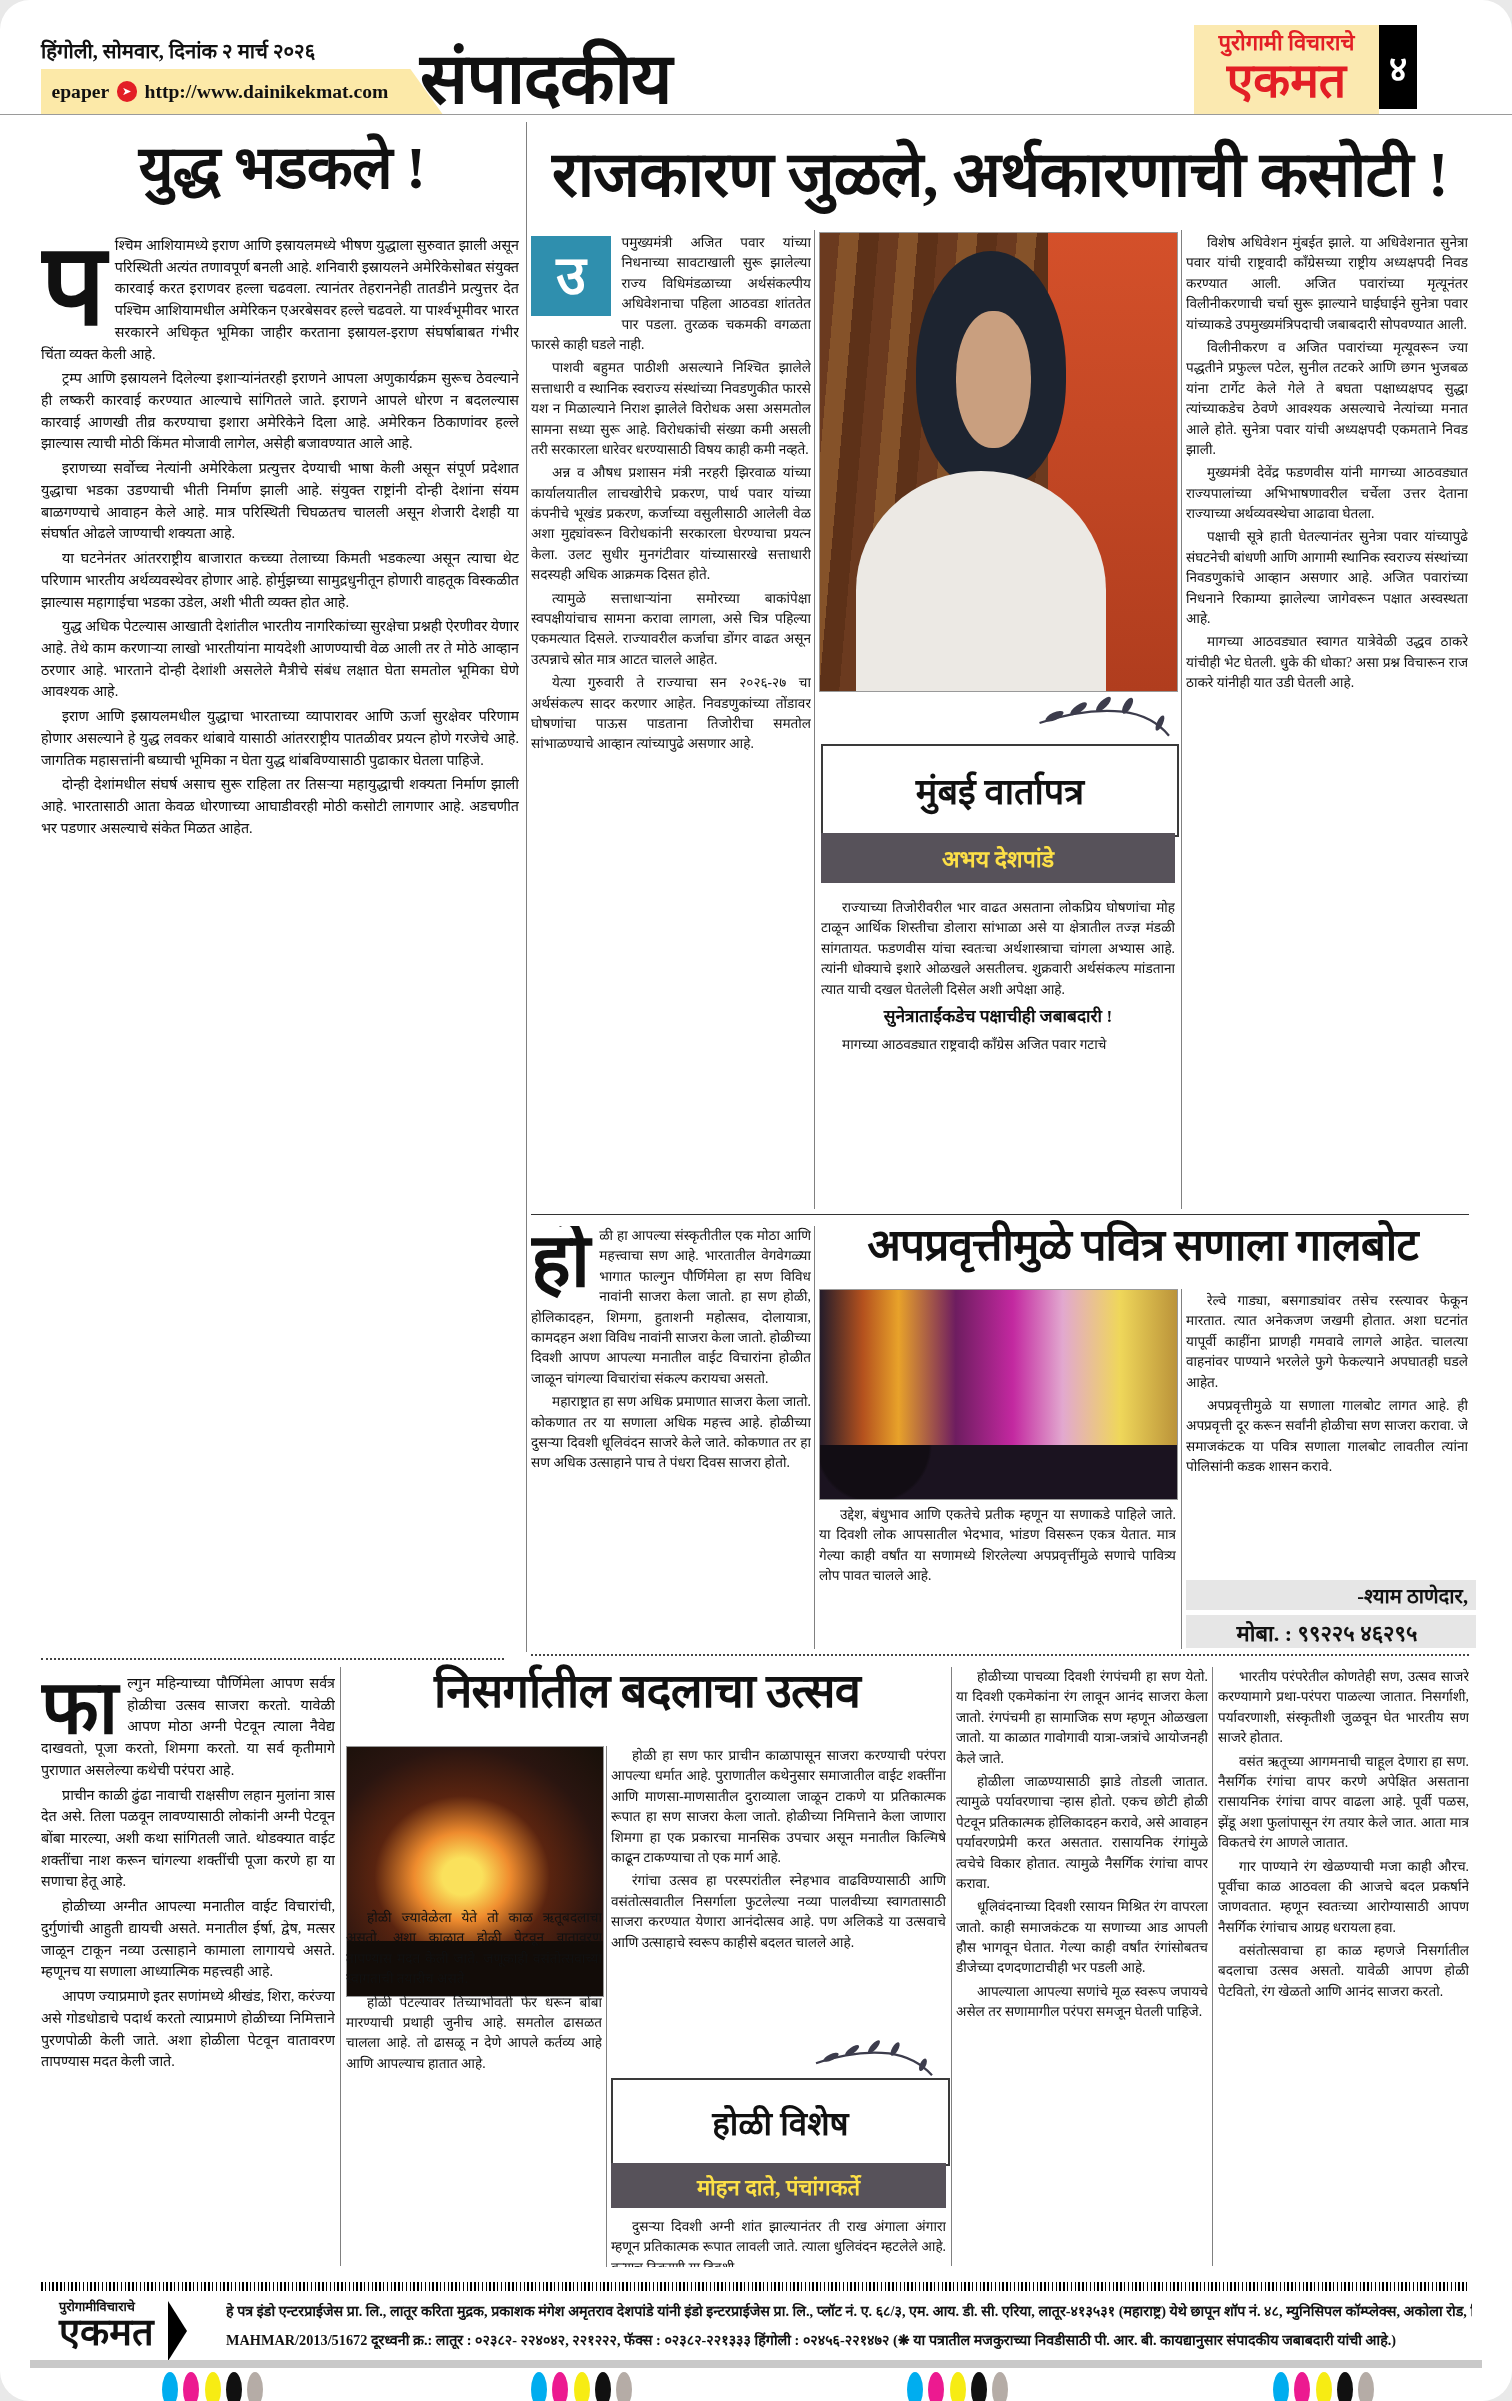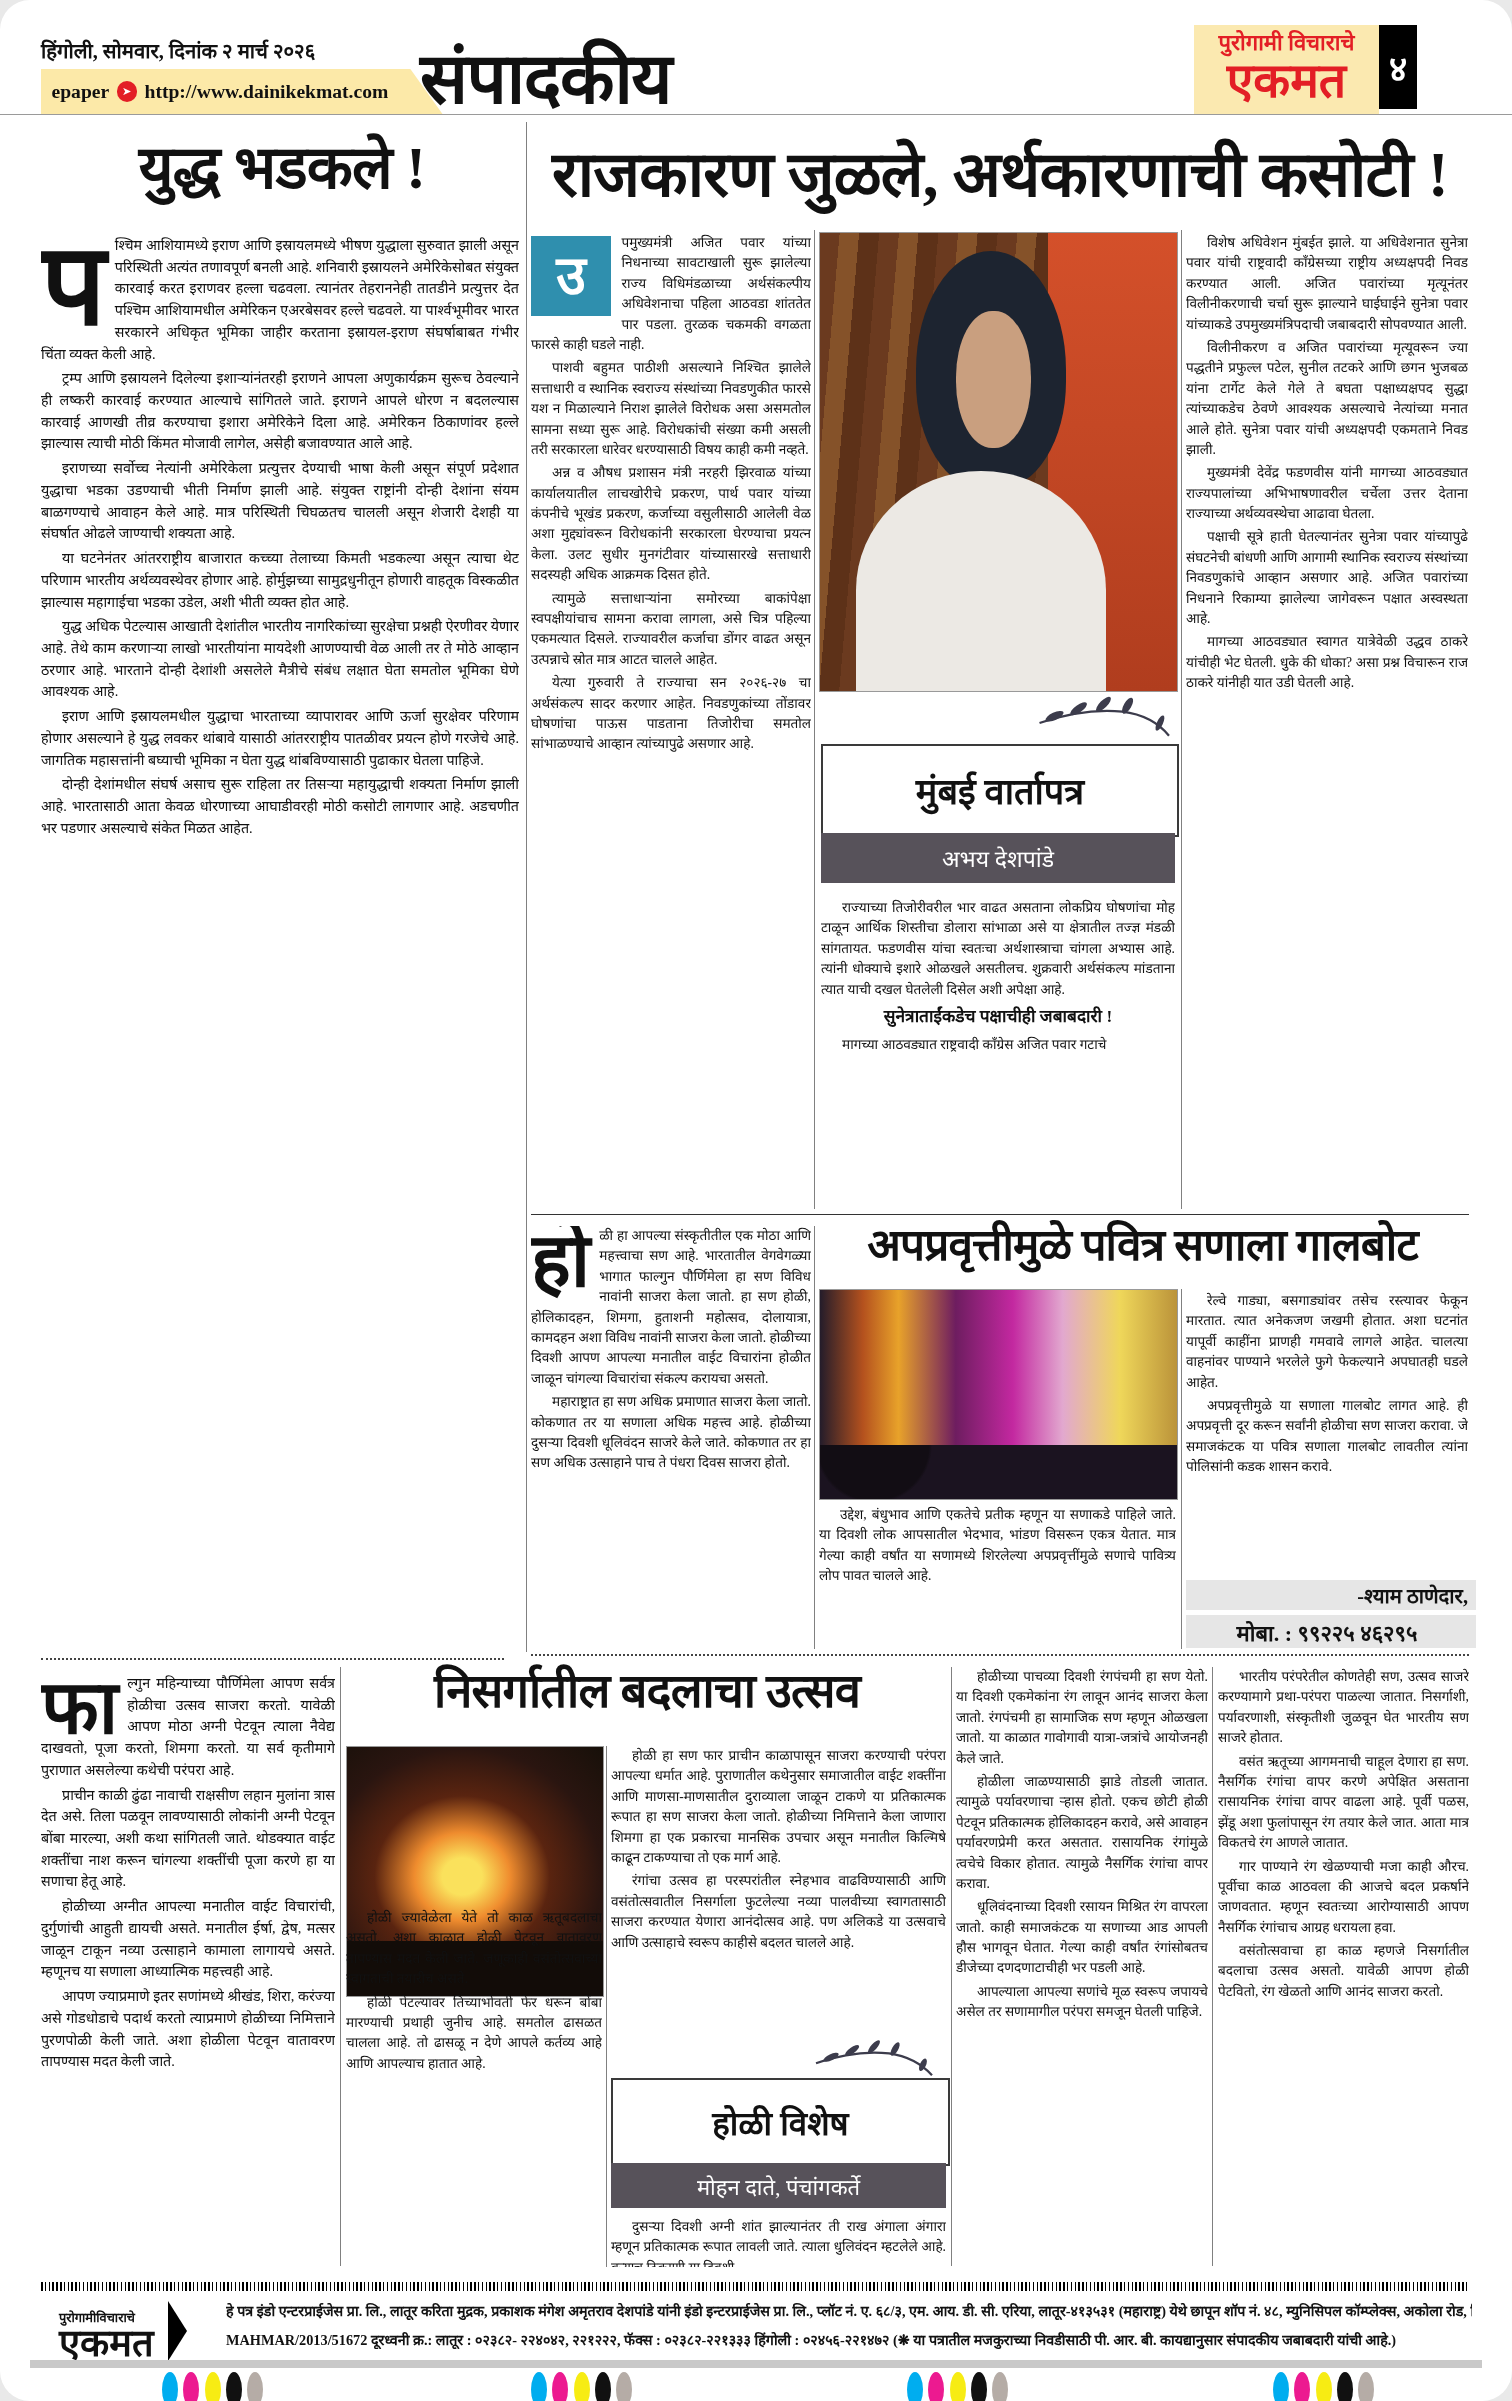--- a/index.html
+++ b/index.html
@@ -39,21 +39,21 @@
   .lead-first .para:first-child{text-indent:0;}
   .dc{float:left;font-weight:700;line-height:.8;padding:4.5px 9px 0 0;}
   .dc-big{font-size:114px;}
   .dc-med{font-size:75px;}
   .dc-box{float:left;width:80px;height:80px;background:#2f8fae;color:#fff;display:flex;align-items:center;
           justify-content:center;font-size:54px;font-weight:700;margin:3px 10.5px 3px 0;}
   .subhead{font-weight:700;text-align:center;font-size:17.3px;margin:4.5px 0;text-indent:0;}
   
   .titlebox{border:2.3px solid #3a3a3a;background:#fff;text-align:center;display:flex;align-items:center;justify-content:center;}
   .titlebox .tb-text{font-weight:900;}
-  .authorbar{background:#57525a;color:#ffffff;display:flex;align-items:center;justify-content:center;font-weight:400;}
+  .authorbar{background:#57525a;color:#fde047;display:flex;align-items:center;justify-content:center;font-weight:700;}
   .bylinebar{background:#e6e6e6;display:flex;align-items:center;justify-content:flex-end;
              font-weight:700;padding-right:7.5px;}
   
   .photo{overflow:hidden;border:0.8px solid #999;}
   .ph-assembly{background:repeating-linear-gradient(95deg,#6b3a1f 0 19.6px,#855229 19.6px 39px,#5d3118 39px 59px);}
   .ph-assembly .chair{position:absolute;right:0;top:0;width:36%;height:100%;
       background:linear-gradient(180deg,#d4502a,#c24categories 60%,#b03d1e);background:linear-gradient(180deg,#d4502a,#b03d1e);}
   .ph-assembly .hair{position:absolute;left:27%;top:4%;width:42%;height:52%;border-radius:50% 50% 45% 45%;background:#1d2430;}
   .ph-assembly .face{position:absolute;left:38%;top:17%;width:21%;height:30%;border-radius:48%;background:#c99f7f;}
   .ph-assembly .saree{position:absolute;left:10%;bottom:-4%;width:70%;height:52%;border-radius:50% 50% 0 0;background:#ece9e4;}
@@ -265,21 +265,21 @@
   <div class="abs vrule" style="left:1181px;top:230px;height:979px;"></div>
   <div class="abs vrule" style="left:814px;top:1226px;height:423px;"></div>
   <div class="abs vrule" style="left:1181px;top:1289px;height:360px;"></div>
   <div class="abs vrule" style="left:340px;top:1667px;height:599px;"></div>
   <div class="abs vrule" style="left:606px;top:1746px;height:521px;"></div>
   <div class="abs vrule" style="left:951px;top:1667px;height:599px;"></div>
   <div class="abs vrule" style="left:1212px;top:1667px;height:599px;"></div>
 
   <div class="abs dashstrip" style="left:41px;top:2282px;width:1427px;"></div>
 
-  <div class="abs" style="left:59px;top:2301px;display:flex;align-items:flex-end;gap:14px;">
+  <div class="abs" style="left:59px;top:2301px;display:flex;align-items:flex-start;gap:14px;">
     <div>
       <div class="footer-logo-tag">पुरोगामीविचाराचे</div>
       <div class="footer-logo-name">एकमत</div>
     </div>
     <div class="footer-arrow"></div>
   </div>
   <div class="abs footer-line" style="left:226px;top:2301px;width:1246px;">हे पत्र इंडो एन्टरप्राईजेस प्रा. लि., लातूर करिता मुद्रक, प्रकाशक मंगेश अमृतराव देशपांडे यांनी इंडो इन्टरप्राईजेस प्रा. लि., प्लॉट नं. ए. ६८/३, एम. आय. डी. सी. एरिया, लातूर-४१३५३१ (महाराष्ट्र) येथे छापून शॉप नं. ४८, म्युनिसिपल कॉम्प्लेक्स, अकोला रोड, हिंगोली-४३१५१३ (महाराष्ट्र) येथे प्रकाशित केले. ❋ संपादक : मंगेश अमृतराव देशपांडे.  R.N.I. No. :</div>
   <div class="abs footer-line" style="left:226px;top:2330px;width:1246px;">MAHMAR/2013/51672 दूरध्वनी क्र.: लातूर : ०२३८२- २२४०४२, २२१२२२, फॅक्स : ०२३८२-२२१३३३  हिंगोली : ०२४५६-२२१४७२ (❋ या पत्रातील मजकुराच्या निवडीसाठी पी. आर. बी. कायद्यानुसार संपादकीय जबाबदारी यांची आहे.)</div>
 
   <div class="abs graybar" style="left:30px;top:2360px;width:1452px;height:8.3px;"></div>

